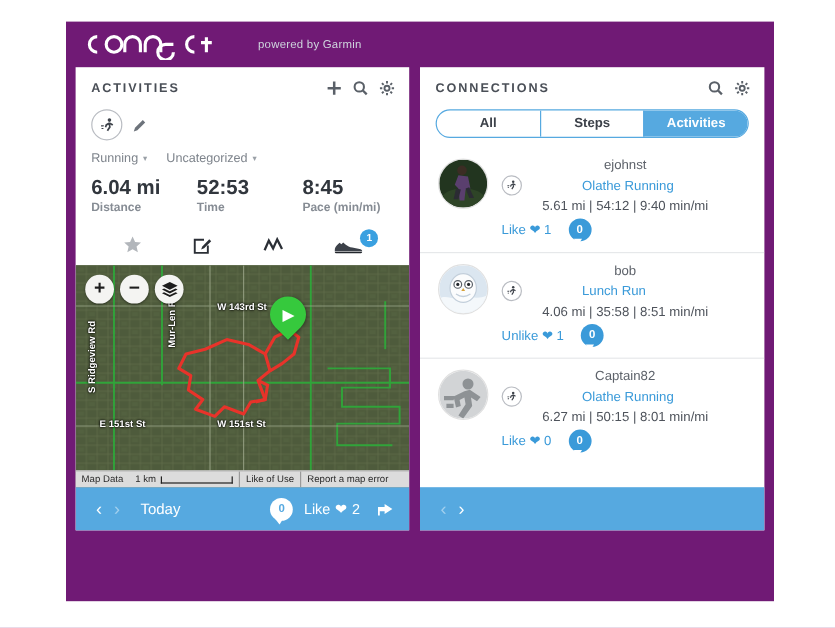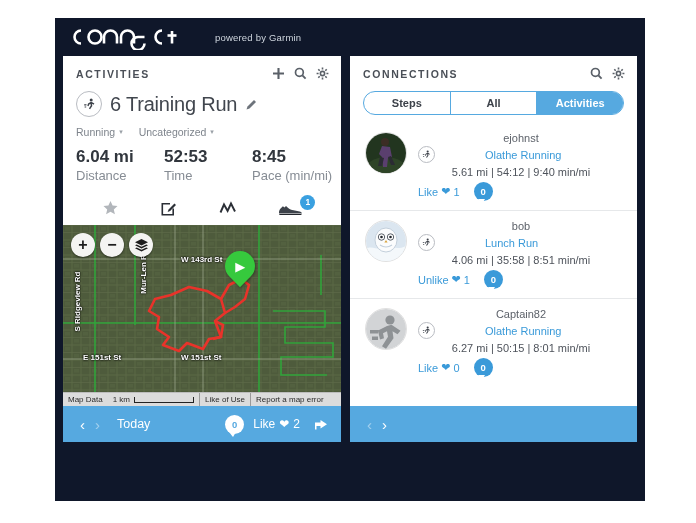--- a/index.html
+++ b/index.html
@@ -1,20 +1,20 @@
 <!DOCTYPE html>
 <html><head>
 <meta charset="utf-8">
 <style>
   html,body{margin:0;padding:0;background:#ffffff;}
   body{width:696px;height:523px;overflow:hidden;font-family:"Liberation Sans",sans-serif;}
 
   .app-frame{
     position:absolute;left:55px;top:18px;width:590px;height:483px;
-    background:#0f172a;box-sizing:border-box;
+    background:#701a75;box-sizing:border-box;
   }
   .brand-bar{height:38px;display:flex;align-items:center;padding:0 0 0 12px;}
   .brand-sub{color:#cfd6de;font-size:9.5px;margin-left:8px;letter-spacing:0.2px;}
 
   .panels{display:flex;gap:9px;padding:0 8px 0 8px;height:386px;box-sizing:border-box;}
   .panel{background:#ffffff;display:flex;flex-direction:column;position:relative;overflow:hidden;}
   .panel-left{width:278px;}
   .panel-right{width:287px;}
 
   .panel-head{
@@ -41,21 +41,21 @@
   .tag{display:flex;align-items:center;gap:4px;}
   .caret{font-size:7px;color:#9aa0a7;}
 
   .stats{margin-top:9px;}
   .stat-row{display:flex;}
   .stat{flex:0 0 auto;}
   .stat.c1{width:88px;}
   .stat.c2{width:88px;}
   .stat.c3{width:auto;}
   .stat-val{font-size:17px;color:#31363d;font-weight:700;line-height:1.2;}
-  .stat-lab{font-size:13px;color:#868c94;margin-top:1px;}
+  .stat-lab{font-size:10px;color:#868c94;margin-top:1px;font-weight:bold;}
   .stat-row + .stat-row{margin-top:7px;}
 
   .icon-bar{
     display:flex;align-items:center;justify-content:space-around;
     padding:9px 18px 8px 18px;margin-top:8px;
   }
   .icon-btn{position:relative;display:flex;align-items:center;justify-content:center;}
   .badge{
     position:absolute;top:-7px;right:-13px;background:#3aa0e0;color:#fff;
     width:15px;height:15px;border-radius:50%;font-size:8.5px;
@@ -197,21 +197,20 @@
         <div class="act-title-row">
           <span class="run-circle">
             <svg width="13" height="13" viewBox="0 0 13 13">
                 <g fill="#3d424a">
                   <circle cx="8.2" cy="2.1" r="1.5"></circle>
                   <path d="M7.5 4.1L5 5.6l-.7 2.2 1.3.4.6-1.7 1.3-.6.3 1.7-1.9 2.9 1.2.8 2.2-3.2-.4-2.3 1.6.9.9-1.1-2.6-1.6z"></path>
                   <path d="M3.6 6.3H1.2v1.1h2.1zM3.2 8.6H1.6v1h1.6z"></path>
                 </g>
               </svg>
           </span>
-          <span class="act-title">6 Training Run</span>
           <span class="pencil">
             <svg width="13" height="13" viewBox="0 0 13 13">
                 <path d="M1.5 11.5l1-3L9 2l2 2-6.5 6.5z" fill="#6d737b"></path>
               </svg>
           </span>
         </div>
 
         <div class="tag-row">
           <span class="tag">
             <span>Running</span>
@@ -367,22 +366,22 @@
                 <circle cx="6.5" cy="6.5" r="2.1" fill="none" stroke="#5a6068" stroke-width="1.6"></circle>
                 <g stroke="#5a6068" stroke-width="1.6">
                   <path d="M6.5 0.6v2M6.5 10.4v2M0.6 6.5h2M10.4 6.5h2M2.3 2.3l1.4 1.4M9.3 9.3l1.4 1.4M10.7 2.3L9.3 3.7M3.7 9.3l-1.4 1.4"></path>
                 </g>
               </svg>
           </span>
         </div>
       </div>
 
       <div class="seg">
+        <div class="seg-item">All</div>
         <div class="seg-item">Steps</div>
-        <div class="seg-item">All</div>
         <div class="seg-item on">Activities</div>
       </div>
 
       <div class="conn-list">
 
         <div class="conn">
           <div class="avatar">
             <svg width="40" height="40" viewBox="0 0 40 40">
                 <rect width="40" height="40" fill="#22351f"></rect>
                 <ellipse cx="20" cy="33" rx="18" ry="9" fill="#2e4427"></ellipse>

